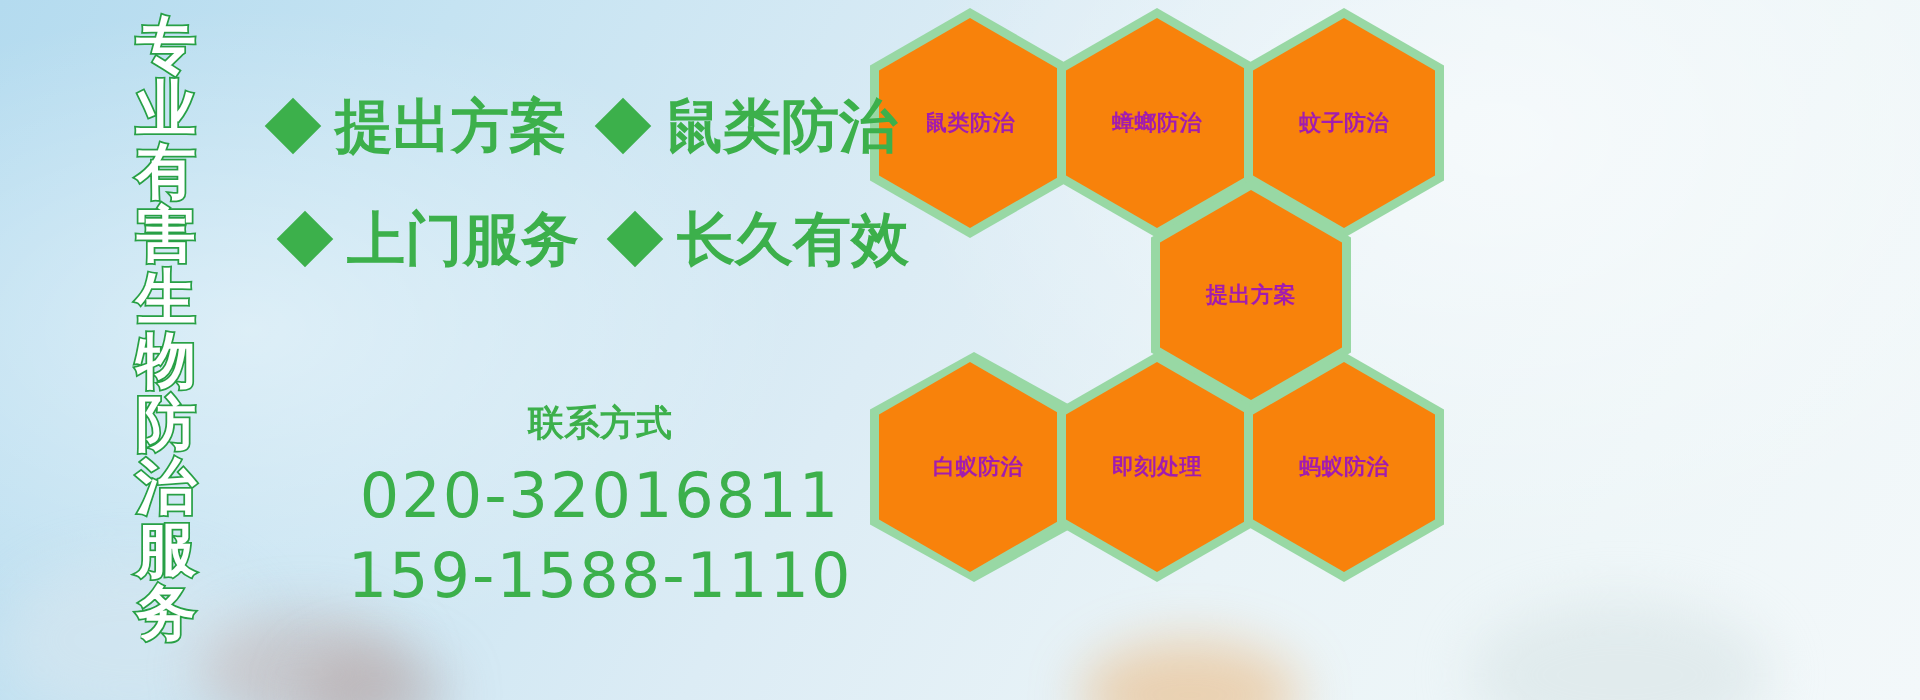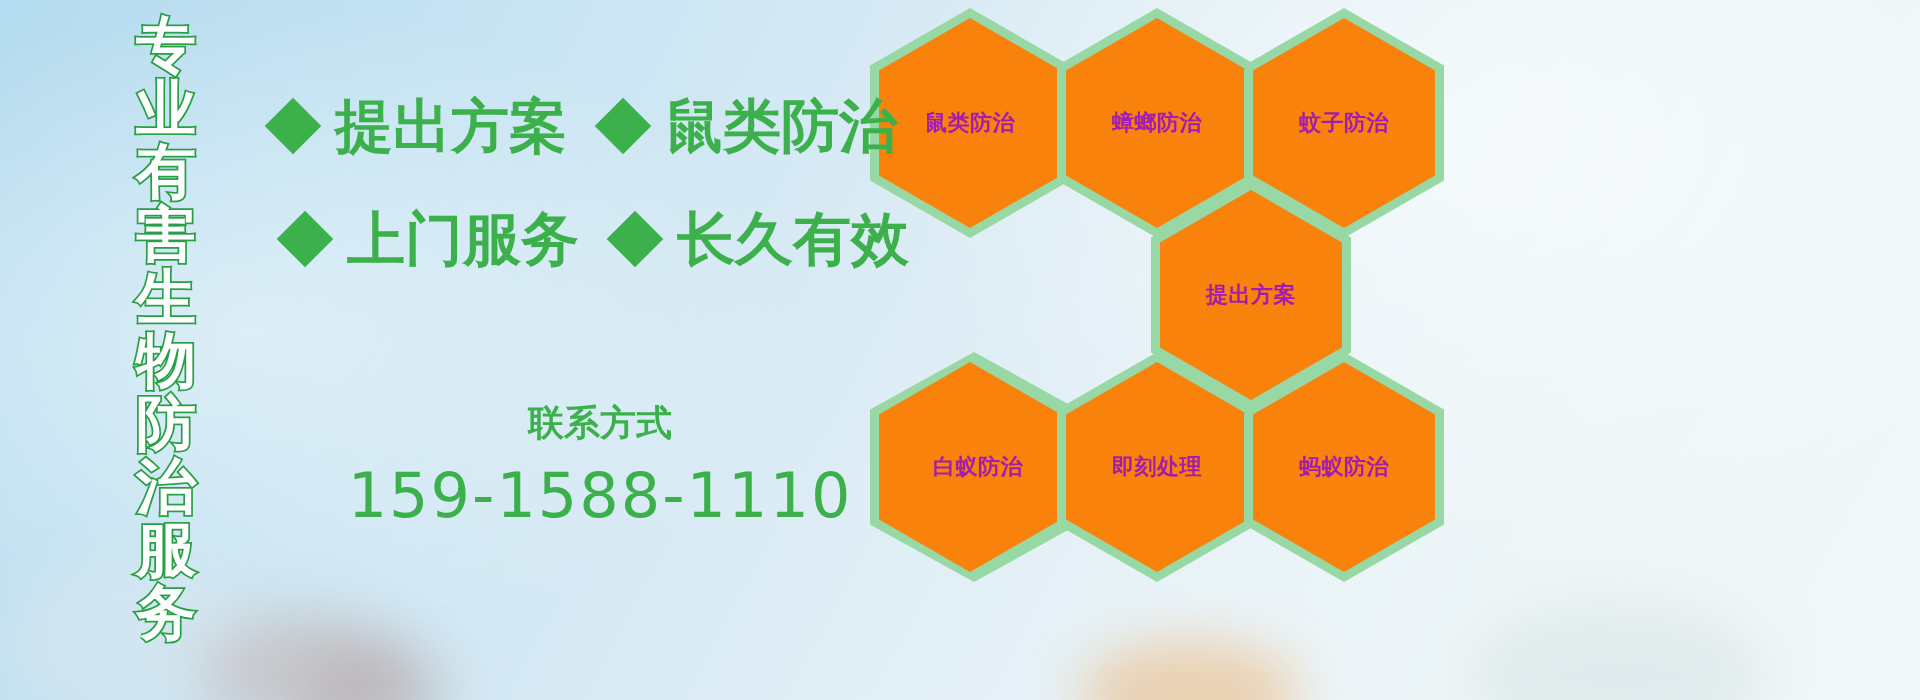--- a/index.html
+++ b/index.html
@@ -199,20 +199,21 @@
 
   <div class="feature-row" id="feature-row-2">
     <span class="bullet-diamond"></span>
     <span class="feature-text">上门服务</span>
     <span class="bullet-diamond"></span>
     <span class="feature-text last">长久有效</span>
   </div>
 
   <div id="contact-block">
     <div id="contact-title">联系方式</div>
+    <div class="contact-phone">020-32016811</div>
     <div class="contact-phone">159-1588-1110</div>
   </div>
 
   <div id="honeycomb">
     <div class="hex" id="hex-0">
       <div class="hex-inner"></div>
       <span class="hex-label">鼠类防治</span>
     </div>
     <div class="hex" id="hex-1">
       <div class="hex-inner"></div>

